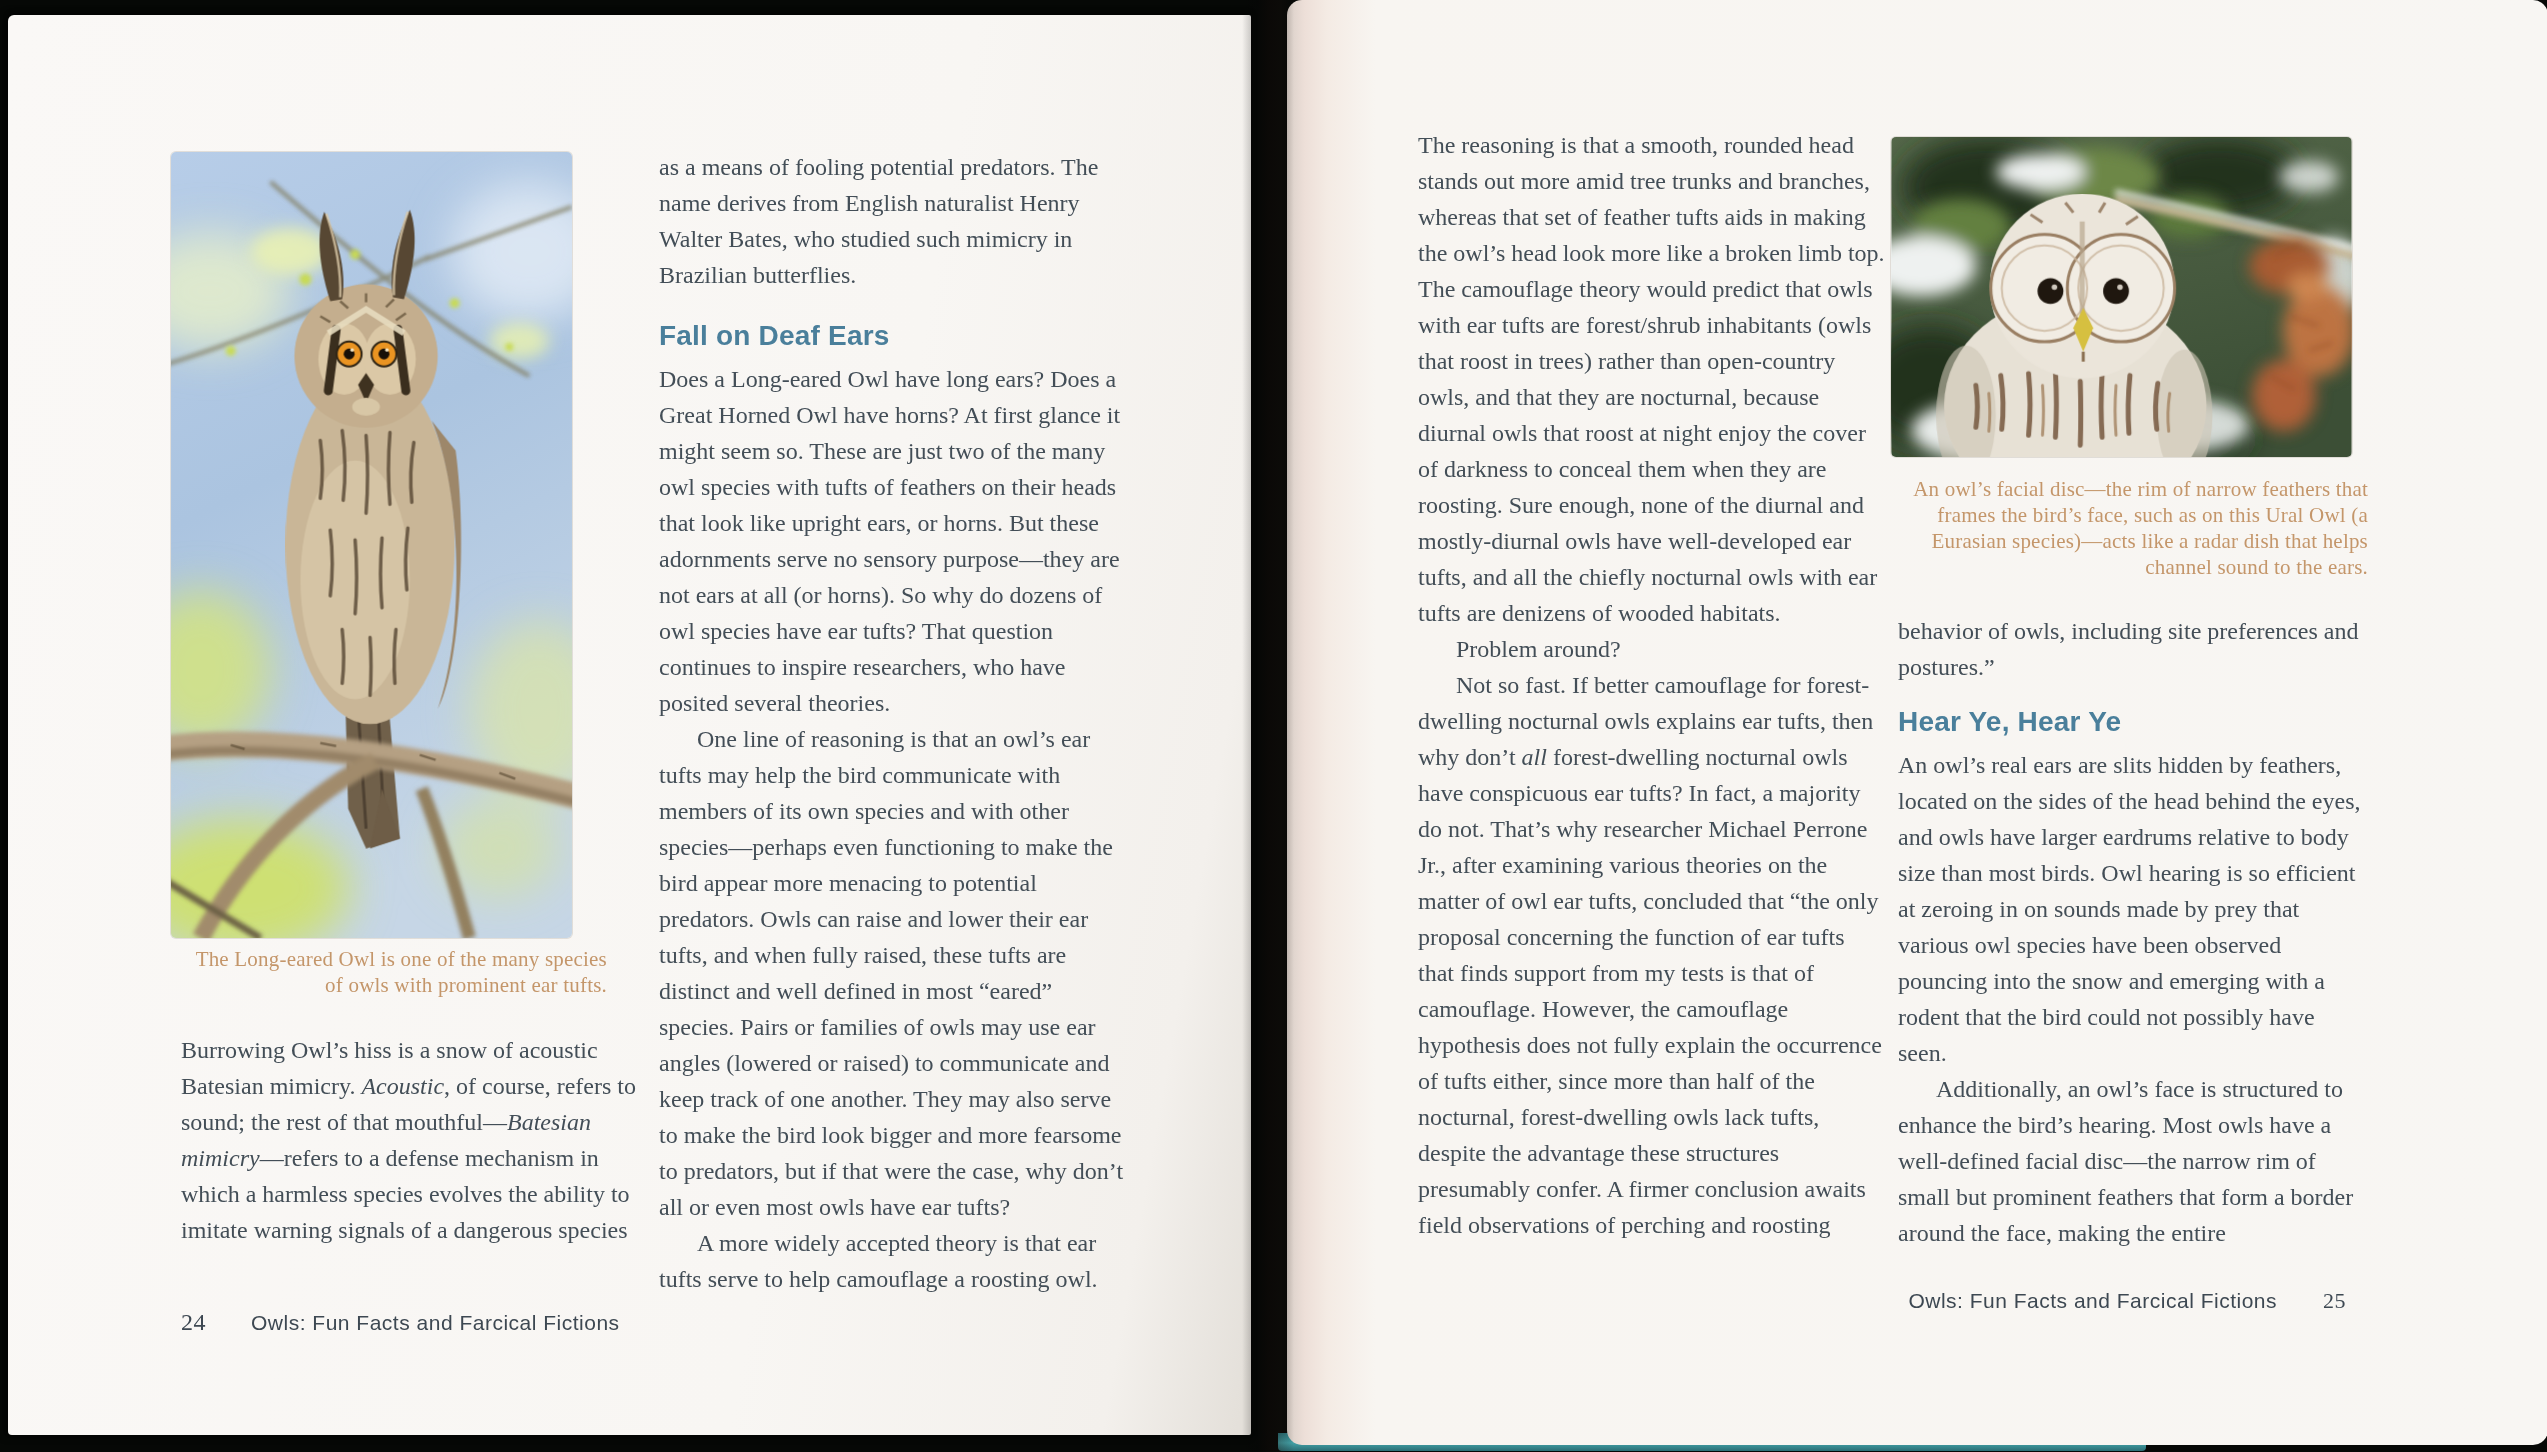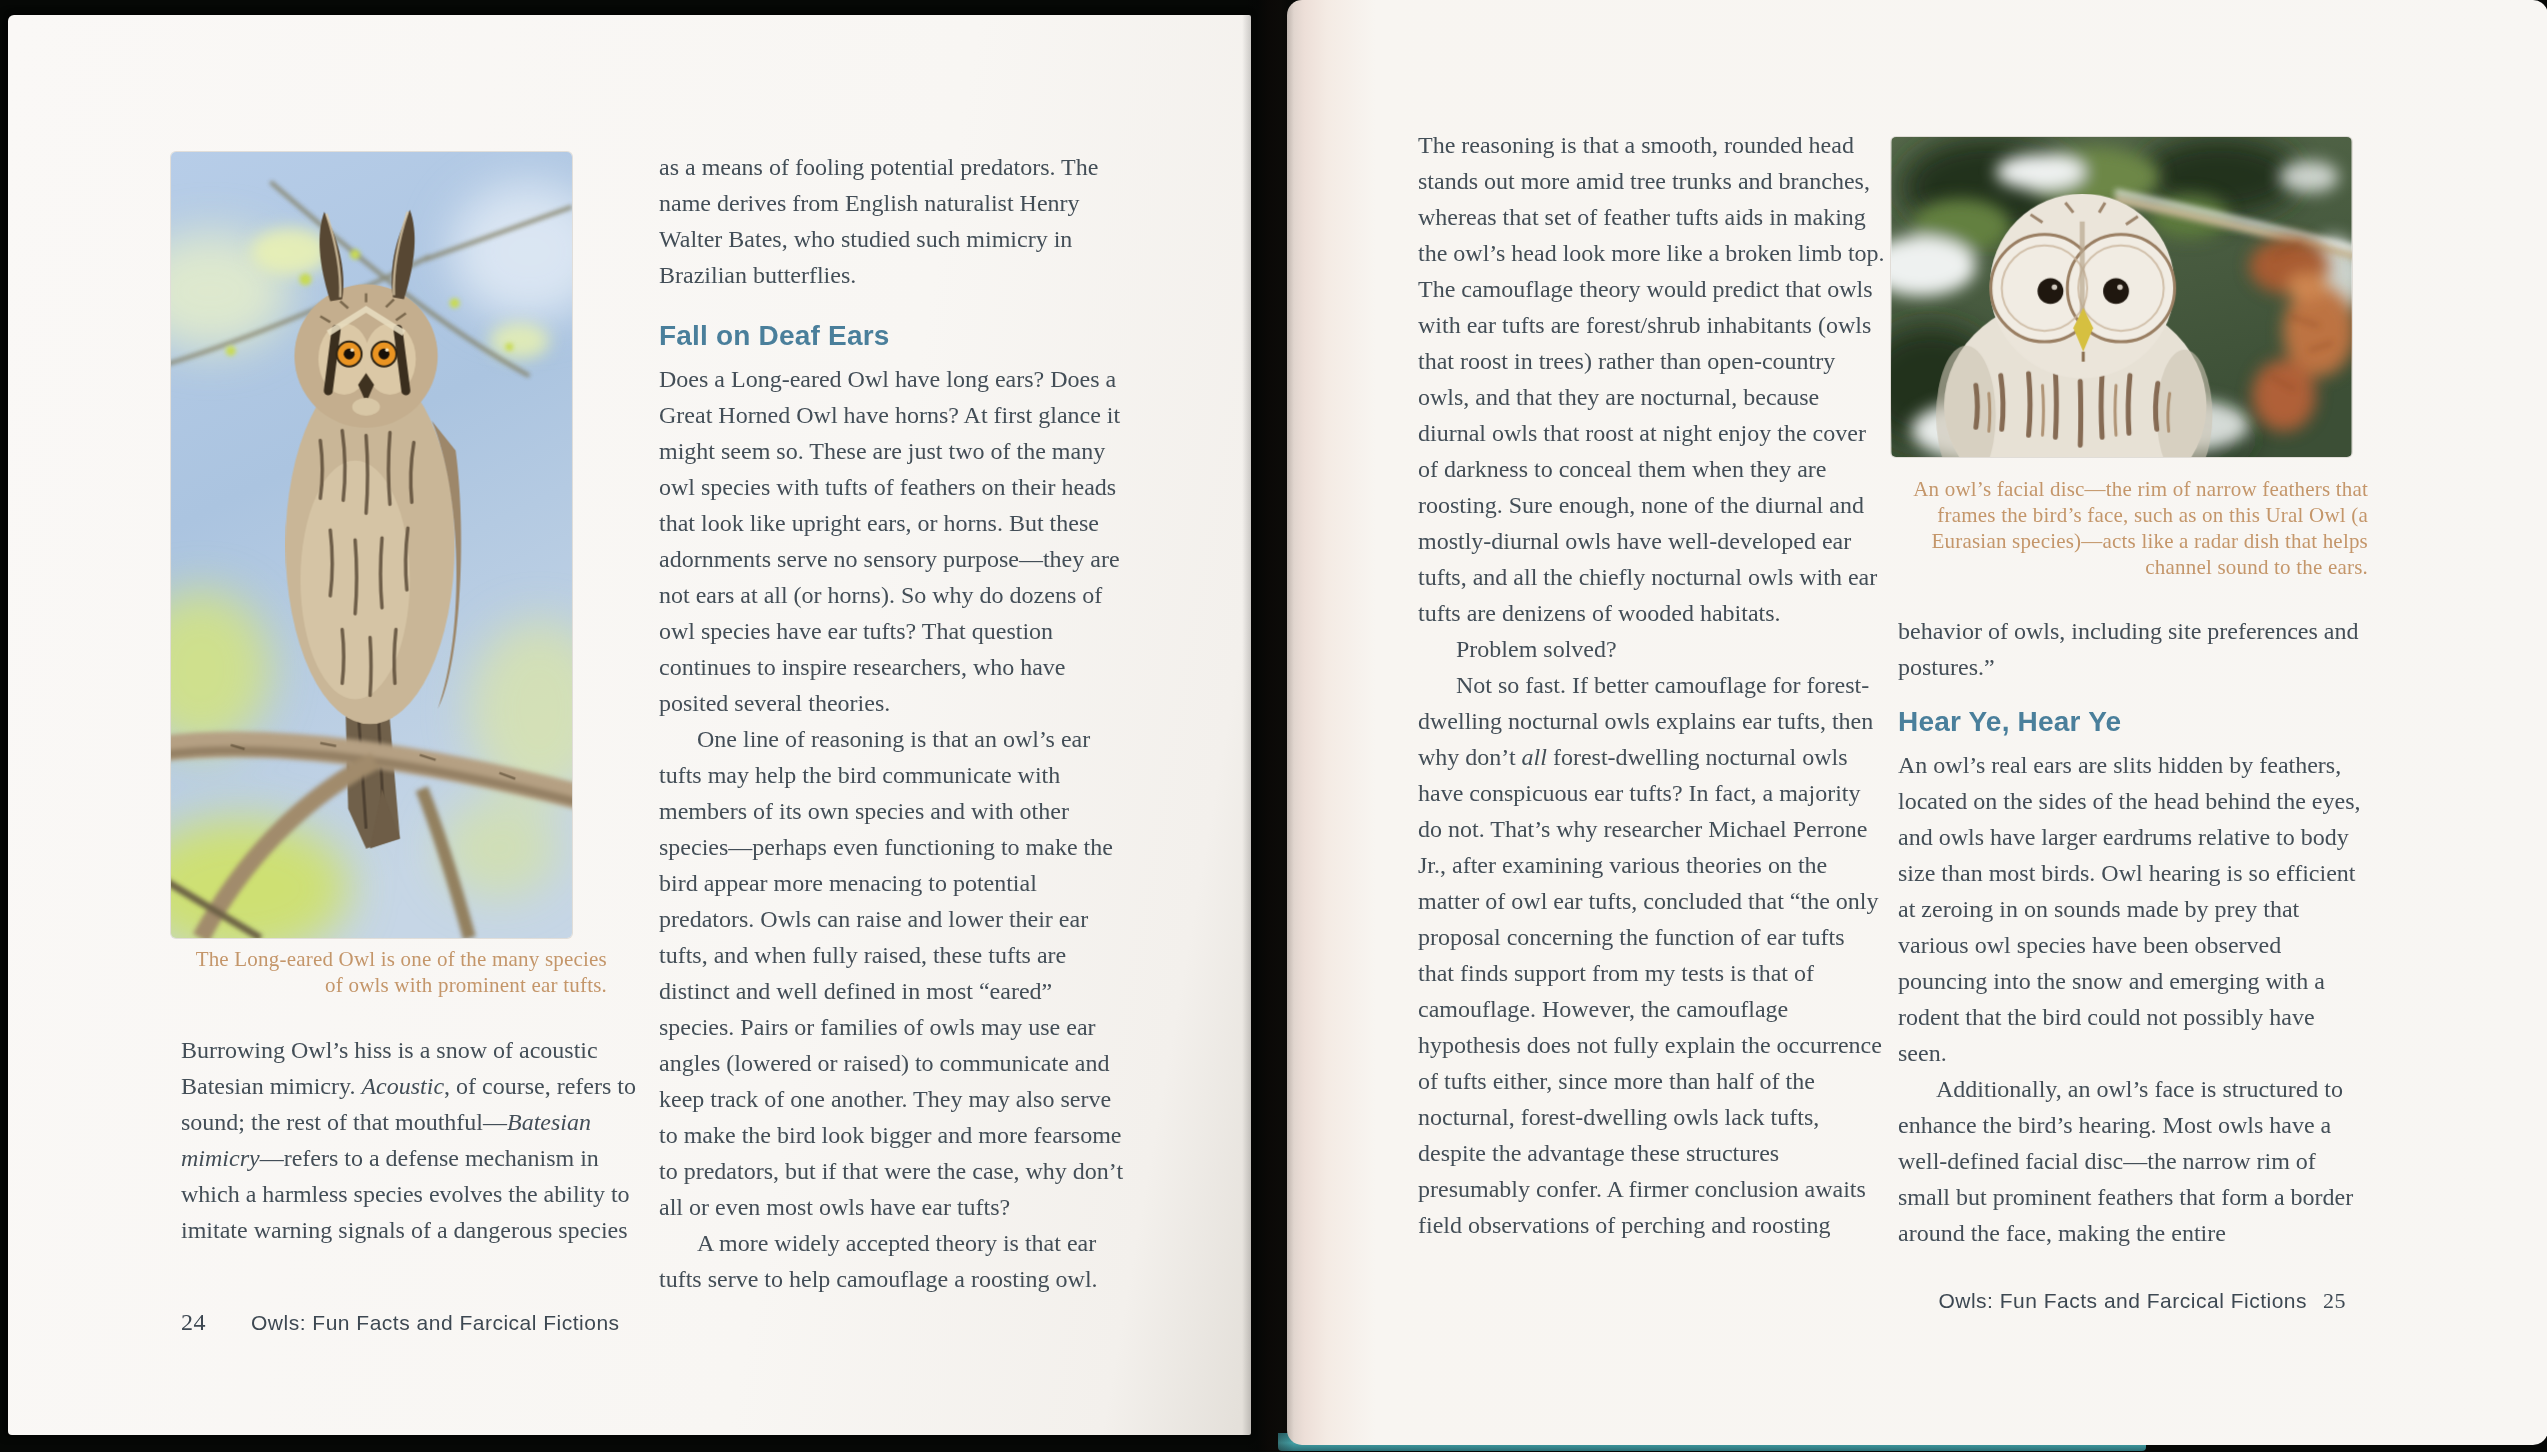--- a/index.html
+++ b/index.html
@@ -57,21 +57,21 @@
     font-size:28px; line-height:34px; color:#4a7f9b;
     letter-spacing:0.2px; margin:26px 0 8px;
   }
   .col-r2 h2.section-heading { margin:20px 0 8px; }
 
   .page-footer { position:absolute; font-family:"Liberation Sans", sans-serif;
             font-size:21px; color:#3d4852; letter-spacing:0.5px; }
   .footer-left  { left:173px; top:1294px; }
   .footer-left .pagenum { margin-right:45px; font-family:"Liberation Serif", serif; font-size:24px; }
   .footer-right { left:591px; top:1288px; width:468px; text-align:right; }
-  .footer-right .pagenum { margin-left:16px; font-family:"Liberation Serif", serif; font-size:22px; }
+  .footer-right .pagenum { margin-left:46px; font-family:"Liberation Serif", serif; font-size:22px; }
 </style>
 </head>
 <body>
 
 <div class="stage">
 
   <div class="cover-edge"></div>
 
   <div class="page page-left">
 
@@ -197,21 +197,21 @@
 
     <div class="page-footer footer-left">
       <span class="pagenum">24</span><span>Owls: Fun Facts and Farcical Fictions</span>
     </div>
   </div>
 
   <div class="page page-right">
 
     <div class="col col-r1">
       <p class="body-text">The reasoning is that a smooth, rounded head stands out more amid tree trunks and branches, whereas that set of feather tufts aids in making the owl’s head look more like a broken limb top. The camouflage theory would predict that owls with ear tufts are forest/shrub inhabitants (owls that roost in trees) rather than open-country owls, and that they are nocturnal, because diurnal owls that roost at night enjoy the cover of darkness to conceal them when they are roosting. Sure enough, none of the diurnal and mostly-diurnal owls have well-developed ear tufts, and all the chiefly nocturnal owls with ear tufts are denizens of wooded habitats.</p>
-      <p class="body-text indent">Problem solved?</p>
+      <p class="body-text indent">Problem around?</p>
       <p class="body-text indent"><span>Not so fast. If better camouflage for forest-dwelling nocturnal owls explains ear tufts, then why don’t </span><i>all</i><span> forest-dwelling nocturnal owls have conspicuous ear tufts? In fact, a majority do not. That’s why researcher Michael Perrone Jr., after examining various theories on the matter of owl ear tufts, concluded that “the only proposal concerning the function of ear tufts that finds support from my tests is that of camouflage. However, the camouflage hypothesis does not fully explain the occurrence of tufts either, since more than half of the nocturnal, forest-dwelling owls lack tufts, despite the advantage these structures presumably confer. A firmer conclusion awaits field observations of perching and roosting</span></p>
     </div>
 
     <figure class="photo photo-right">
       <svg viewBox="0 0 463 322">
         <defs>
           <linearGradient id="ur-bg" x1="0" y1="0" x2="0.3" y2="1">
             <stop offset="0" stop-color="#55684a"></stop>
             <stop offset="1" stop-color="#3c4f36"></stop>
           </linearGradient>

